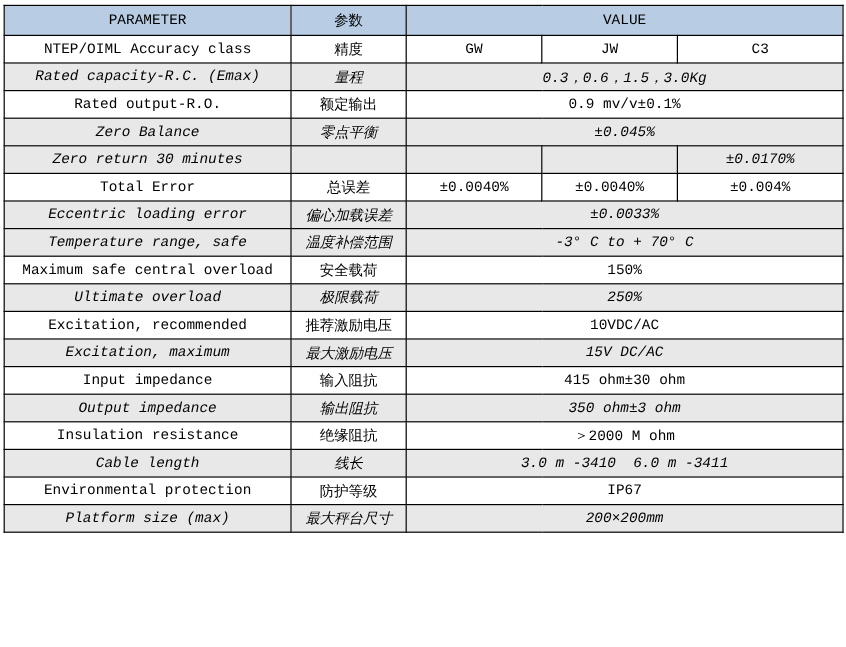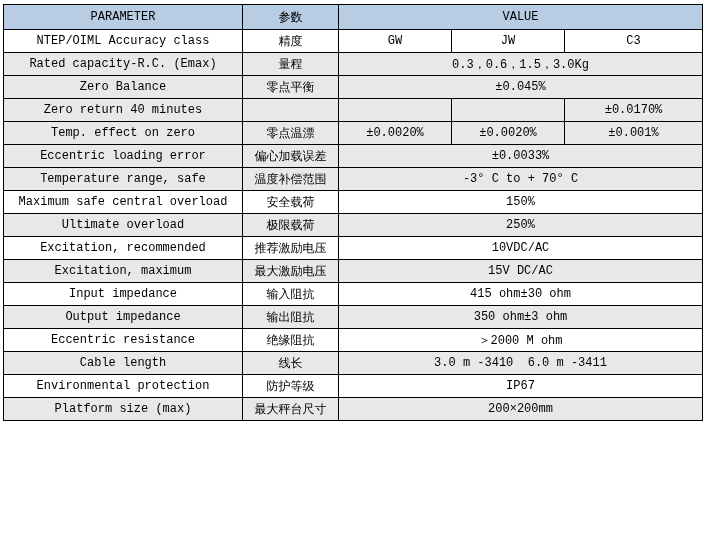--- a/index.html
+++ b/index.html
@@ -34,20 +34,21 @@
     overflow: hidden;
     white-space: pre;
     font-weight: normal;
   }
   table.spec-table thead th {
     background: #b8cce4;
     height: 24px;
   }
   table.spec-table tr.stripe td {
     background: #e8e8e8;
+    font-style: italic;
   }
   table.spec-table tr.plain td {
     background: #ffffff;
   }
 </style>
 </head>
 <body>
 
 <div class="page">
   <table class="spec-table">
@@ -71,38 +72,43 @@
           <td>精度</td>
           <td>GW</td>
           <td>JW</td>
           <td>C3</td>
         </tr>
         <tr class="stripe">
           <td>Rated capacity-R.C. (Emax)</td>
           <td>量程</td>
           <td colspan="3">0.3，0.6，1.5，3.0Kg</td>
         </tr>
+        <tr class="plain">
+          <td>Rated output-R.O.</td>
+          <td>额定输出</td>
+          <td colspan="3">0.9 mv/v±0.1%</td>
+        </tr>
         <tr class="stripe">
           <td>Zero Balance</td>
           <td>零点平衡</td>
           <td colspan="3">±0.045%</td>
         </tr>
         <tr class="stripe">
-          <td>Zero return 40 minutes</td>
+          <td>Zero return 30 minutes</td>
           <td></td>
           <td></td>
           <td></td>
           <td>±0.0170%</td>
         </tr>
-        <tr class="stripe">
-          <td>Temp. effect on zero</td>
-          <td>零点温漂</td>
-          <td>±0.0020%</td>
-          <td>±0.0020%</td>
-          <td>±0.001%</td>
+        <tr class="plain">
+          <td>Total Error</td>
+          <td>总误差</td>
+          <td>±0.0040%</td>
+          <td>±0.0040%</td>
+          <td>±0.004%</td>
         </tr>
         <tr class="stripe">
           <td>Eccentric loading error</td>
           <td>偏心加载误差</td>
           <td colspan="3">±0.0033%</td>
         </tr>
         <tr class="stripe">
           <td>Temperature range, safe</td>
           <td>温度补偿范围</td>
           <td colspan="3">-3° C to + 70° C</td>
@@ -131,21 +137,21 @@
           <td>Input impedance</td>
           <td>输入阻抗</td>
           <td colspan="3">415 ohm±30 ohm</td>
         </tr>
         <tr class="stripe">
           <td>Output impedance</td>
           <td>输出阻抗</td>
           <td colspan="3">350 ohm±3 ohm</td>
         </tr>
         <tr class="plain">
-          <td>Eccentric resistance</td>
+          <td>Insulation resistance</td>
           <td>绝缘阻抗</td>
           <td colspan="3">＞2000 M ohm</td>
         </tr>
         <tr class="stripe">
           <td>Cable length</td>
           <td>线长</td>
           <td colspan="3">3.0 m -3410  6.0 m -3411</td>
         </tr>
         <tr class="plain">
           <td>Environmental protection</td>

